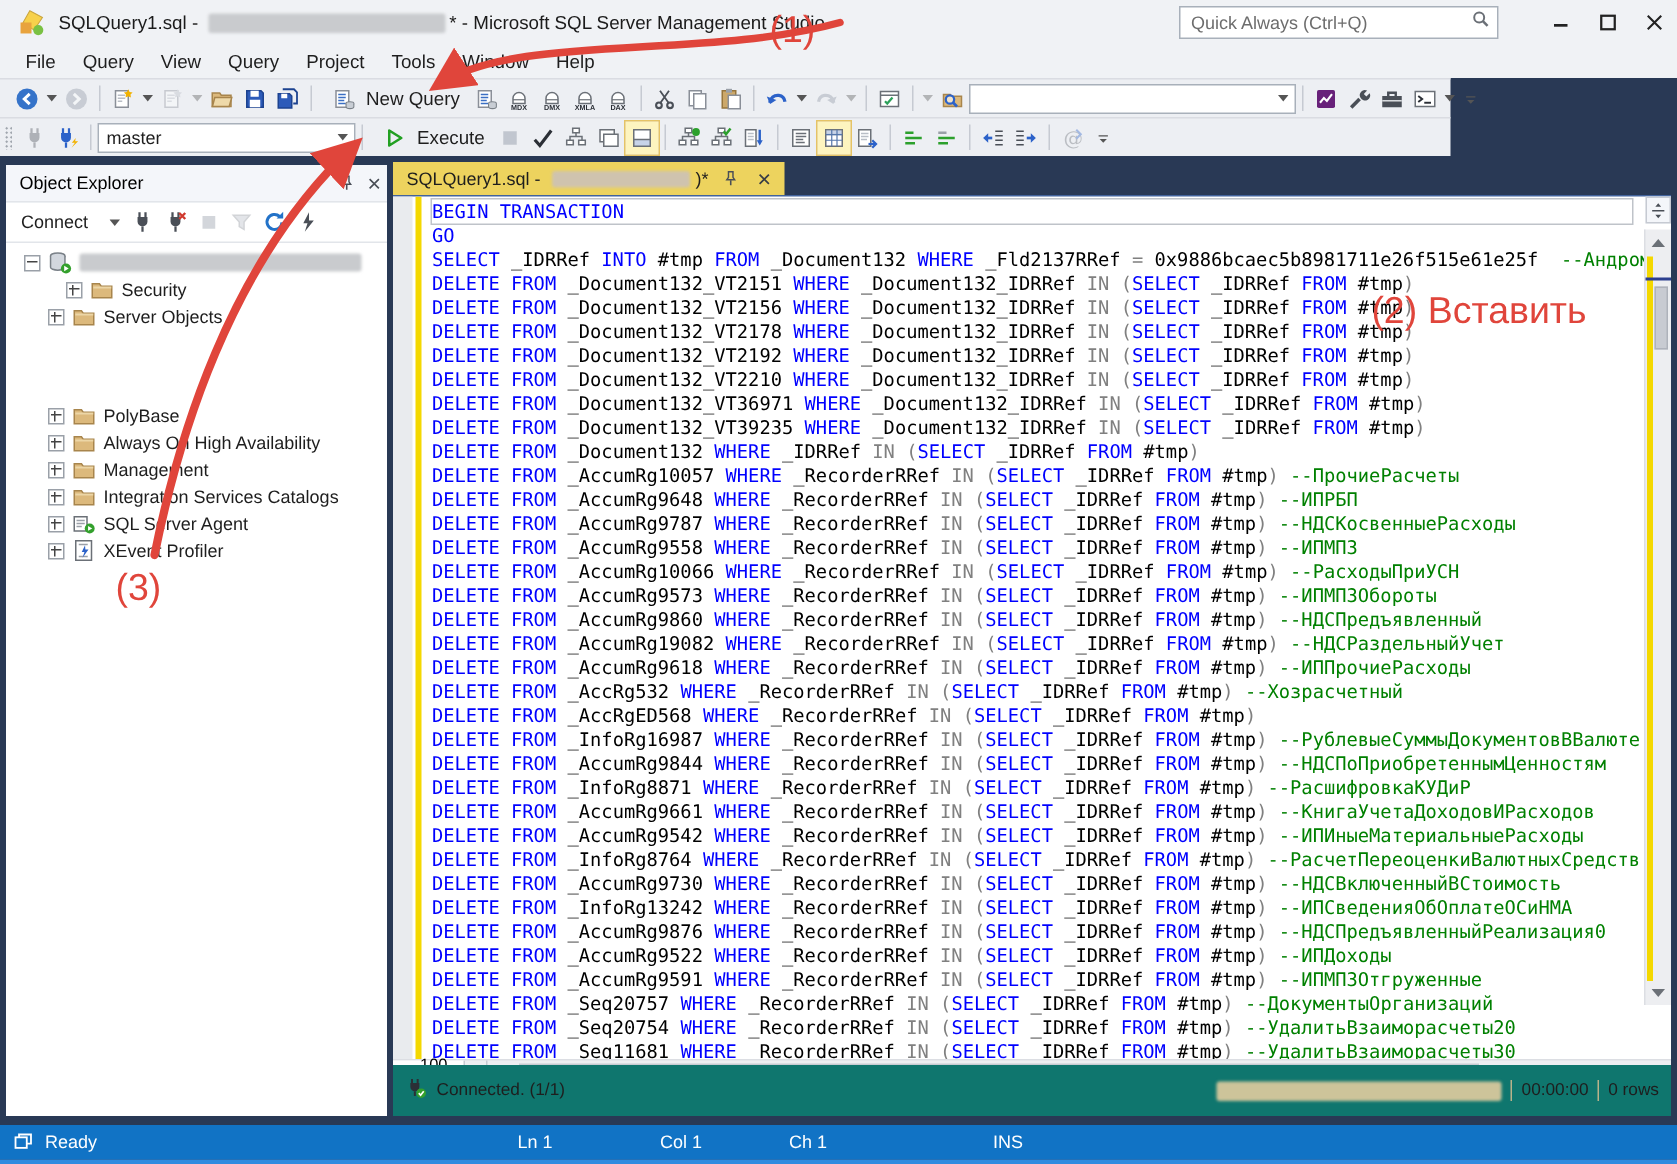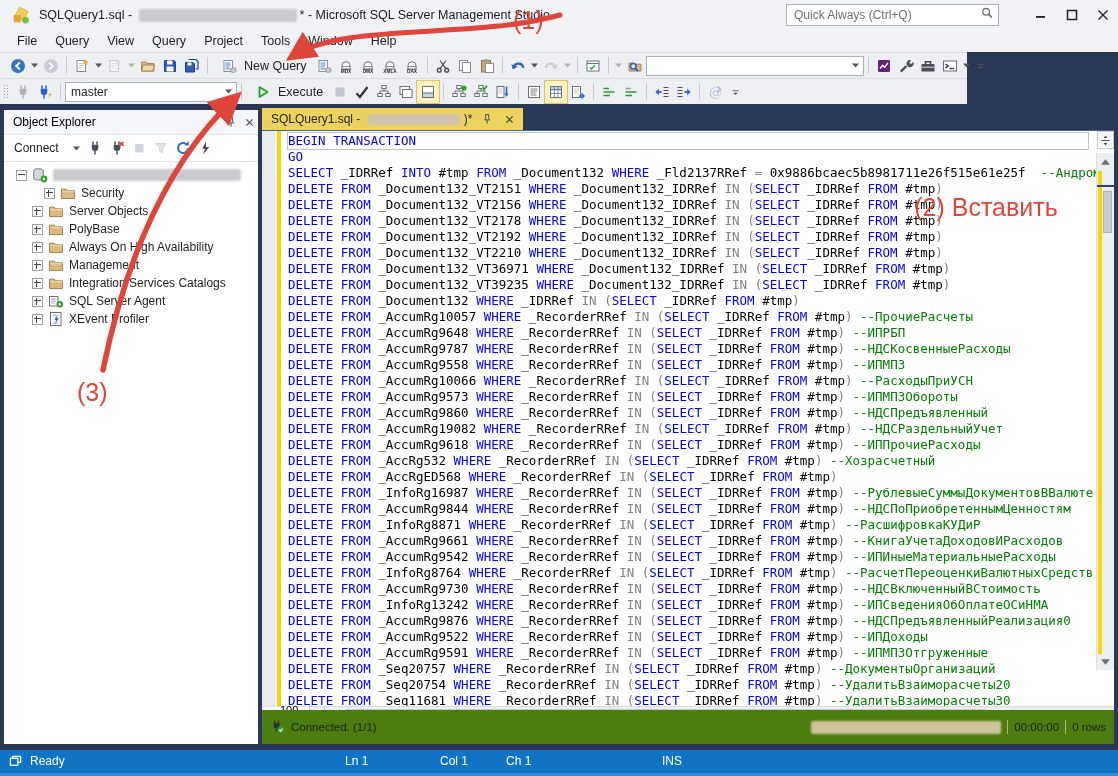--- a/index.html
+++ b/index.html
@@ -62,21 +62,21 @@
   .vs-dn{position:absolute;bottom:2px;left:0;right:0;height:13px;display:flex;align-items:center;justify-content:center}
   .vs-yellow{position:absolute;left:1px;top:18px;bottom:16px;width:4px;background:#f4d800}
   .vs-mark{position:absolute;left:0;right:0;top:32px;height:2px;background:#2c3f8f}
   .vs-thumb{position:absolute;left:6px;right:2px;top:38px;height:40px;background:#c8cbd2;border:1px solid #aeb2bb}
   .hrow{position:absolute;left:0;right:0;bottom:20px;height:17px;background:#edeef1;display:flex;align-items:center;border-top:1px solid #dcdee3}
   .zoombox{width:48px;height:17px;background:#fff;border-right:1px solid #c6cad2;font-size:11px;display:flex;align-items:center;padding-left:18px;box-sizing:border-box}
   .zoomcaret{width:14px;height:17px;display:flex;align-items:center;justify-content:center;border-right:1px solid #c6cad2}
   .harrow{width:15px;display:flex;align-items:center;justify-content:center}
   .htrack{flex:1;position:relative;height:100%}
   .hthumb{position:absolute;left:6px;top:2px;height:12px;width:640px;background:#c8cbd2}
-  .qstatus{position:absolute;left:0;right:0;bottom:0;height:20px;background:#4d7c0f;display:flex;align-items:center;font-size:11.5px;color:#1e1e1e;padding:17px 8px;box-sizing:border-box;gap:6px}
+  .qstatus{position:absolute;left:0;right:0;bottom:0;height:20px;background:#0f766e;display:flex;align-items:center;font-size:11.5px;color:#1e1e1e;padding:17px 8px;box-sizing:border-box;gap:6px}
   .qs-sep{width:1px;height:14px;background:#b9b28a}
   .bottombar{position:absolute;left:0;top:750px;width:1118px;height:23px;background:#1173c5;color:#fff;font-size:12px}
   .bb{position:absolute;top:0;line-height:23px;white-space:nowrap}
   .bottomedge{position:absolute;left:0;top:773px;width:1118px;height:3px;background:#2f8be0}
   
   .overlay{position:absolute;left:0;top:0;pointer-events:none;z-index:60}
   .anno-label{position:absolute;z-index:61;font-size:25px;line-height:31px;pointer-events:none;font-family:"Liberation Sans",sans-serif}
   .anno-center{text-align:center}
 </style>
 <style>.kw{color:#0000ff}.op{color:#808080}.cm{color:#008000}.code{color:#000000}</style></head>
@@ -589,21 +589,21 @@
         <span>Security</span>
       </div>
       <div class="trow" style="padding-left: 28px;">
         <span class="expander plus"></span>
         <span class="ic"><svg width="16" height="16" viewBox="0 0 16 16">
             <path d="M1.5 4.2h4.8l1.2 1.6h7v7.7H1.5z" fill="#dcb97c" stroke="#a8854c"></path>
             <path d="M2.2 6.6h12" stroke="#ecd6a6" stroke-width="1.3"></path>
           </svg></span>
         <span>Server Objects</span>
       </div>
-      <div class="trow" style="padding-left: 28px;">
+      <div class="trow" style="padding-left: 28px; margin-top: 48px;">
         <span class="expander plus"></span>
         <span class="ic"><svg width="16" height="16" viewBox="0 0 16 16">
             <path d="M1.5 4.2h4.8l1.2 1.6h7v7.7H1.5z" fill="#dcb97c" stroke="#a8854c"></path>
             <path d="M2.2 6.6h12" stroke="#ecd6a6" stroke-width="1.3"></path>
           </svg></span>
         <span>PolyBase</span>
       </div>
       <div class="trow" style="padding-left: 28px;">
         <span class="expander plus"></span>
         <span class="ic"><svg width="16" height="16" viewBox="0 0 16 16">
@@ -730,21 +730,21 @@
 </div>
 
 <div class="bottombar">
   <span class="bb" style="left:8px;top:4px" id="bb-ic"><svg width="15" height="15" viewBox="0 0 16 16">
         <rect x="2.5" y="4.5" width="8" height="7.5" fill="none" stroke="#fff" stroke-width="1.3"></rect>
         <path d="M5 4.5V2.5h8.5V9h-3" stroke="#fff" fill="none" stroke-width="1.3"></path>
       </svg></span>
   <span class="bb" style="left:30px">Ready</span>
   <span class="bb" style="left:345px">Ln 1</span>
   <span class="bb" style="left:440px">Col 1</span>
-  <span class="bb" style="left:506px">Ch 1</span>
+  <span class="bb" style="left:526px">Ch 1</span>
   <span class="bb" style="left:662px">INS</span>
 </div>
 <div class="bottomedge"></div>
 
 <svg class="overlay" width="1118" height="776" viewBox="0 0 1118 776">
   <defs>
     <marker id="ah" markerWidth="6" markerHeight="6" refX="4.3" refY="3" orient="auto">
       <path d="M0 0L6 3L0 6z" class="anno-fill" fill="#e0453b"></path>
     </marker>
   </defs>

